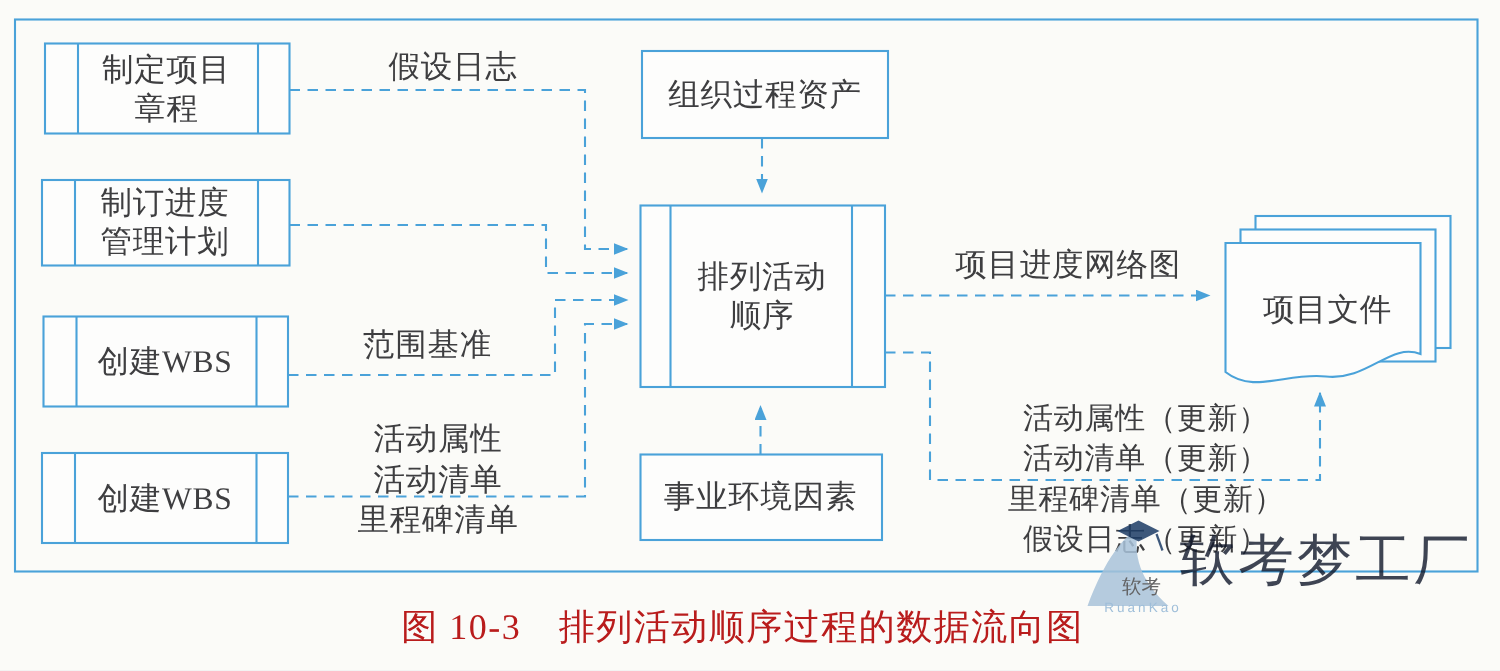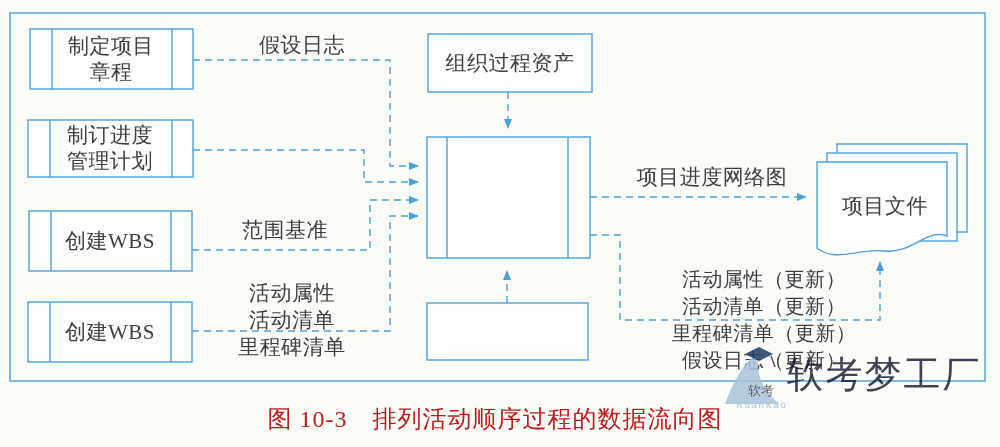--- a/index.html
+++ b/index.html
@@ -90,20 +90,23 @@
     </g>
   </svg>
 
   <div class="lbl" style="left:111px;top:59px">制定项目
 章程</div>
   <div class="lbl" style="left:110px;top:148px">制订进度
 管理计划</div>
   <div class="lbl" style="left:110px;top:241px">创建WBS</div>
   <div class="lbl" style="left:110px;top:332px">创建WBS</div>
   <div class="lbl" style="left:510px;top:63px">组织过程资产</div>
+  <div class="lbl" style="left:508px;top:197px">排列活动
+顺序</div>
+  <div class="lbl" style="left:507px;top:331px">事业环境因素</div>
   <div class="lbl edge-lbl" style="left:302px;top:45px">假设日志</div>
 
   <div class="lbl" style="left:885px;top:206px">项目文件</div>
   <div class="lbl edge-lbl" style="left:285px;top:230px">范围基准</div>
   <div class="lbl edge-lbl" style="left:292px;top:320px">活动属性
 活动清单
 里程碑清单</div>
   <div class="lbl edge-lbl" style="left:712px;top:177px">项目进度网络图</div>
   <div class="lbl small-lines" style="left:752px;top:320px">活动属性（更新）
 活动清单（更新）

